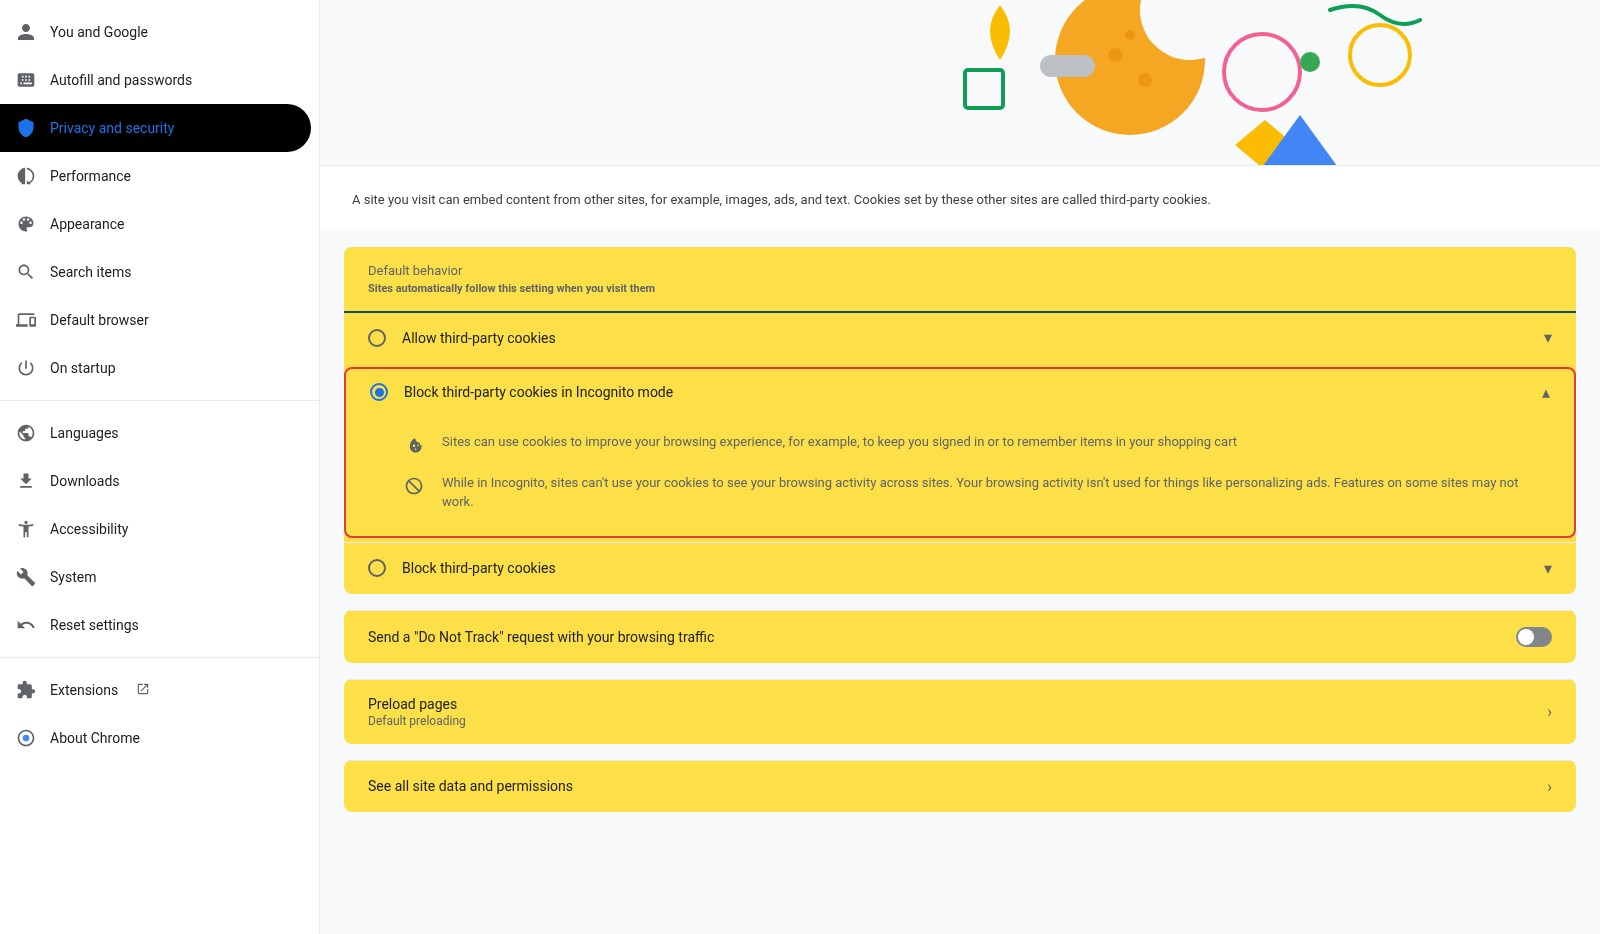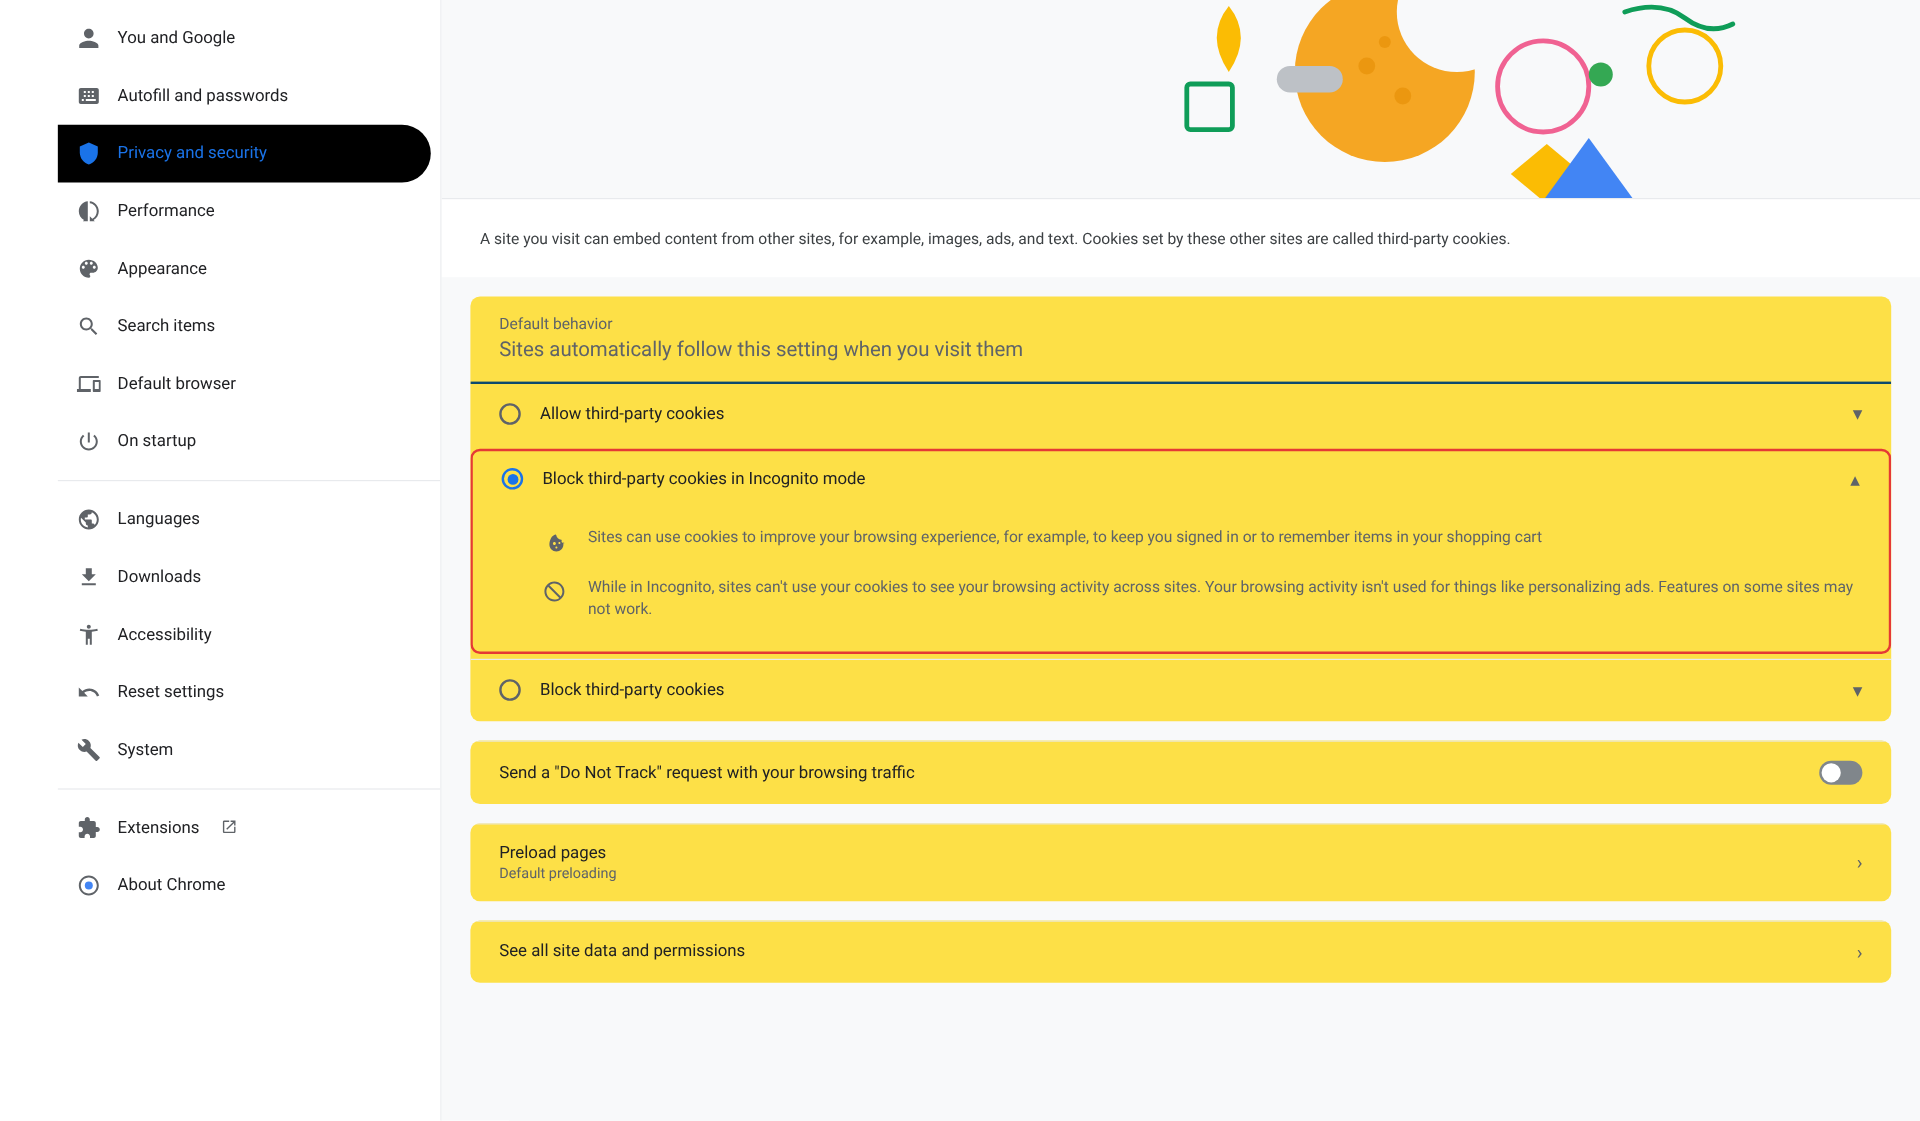--- a/index.html
+++ b/index.html
@@ -14,21 +14,20 @@
 
     
     #sidebar {
       width: 320px;
       min-width: 320px;
       background: #fff;
       height: 100%;
       overflow-y: auto;
       padding: 8px 0;
       border-right: 1px solid #e8eaed;
-      margin-left: 48px;
     }
 
     .nav-item {
       display: flex;
       align-items: center;
       padding: 10px 16px;
       cursor: pointer;
       border-radius: 0 24px 24px 0;
       margin-right: 8px;
       color: #202124;
@@ -107,22 +106,23 @@
 
     .section-header {
       padding: 16px 24px 4px;
       font-size: 13px;
       color: #5f6368;
       font-weight: 400;
     }
 
     .section-subtitle {
       padding: 0 24px 16px;
-      font-size: 17px;
-      color: #5f6368;
+      font-size: 11px;
+      color: #5f6368;
+      font-weight: bold;
     }
 
     
     .radio-option {
       display: flex;
       align-items: center;
       padding: 14px 24px;
       cursor: pointer;
       border-top: 1px solid #e8eaed;
       min-height: 52px;
@@ -370,33 +370,33 @@
       <svg width="20" height="20" viewBox="0 0 24 24" fill="currentColor">
           <path d="M20.5 6c-2.61.7-5.67 1-8.5 1s-5.89-.3-8.5-1L3 8c1.86.5 4 .83 6 1v13h2v-6h2v6h2V9c2-.17 4.14-.5 6-1l-.5-2zM12 6c1.1 0 2-.9 2-2s-.9-2-2-2-2 .9-2 2 .9 2 2 2z"></path>
         </svg>
     </span>
     <span class="nav-label">Accessibility</span>
   </div>
 
   <div class="nav-item">
     <span class="nav-icon">
       <svg width="20" height="20" viewBox="0 0 24 24" fill="currentColor">
+          <path d="M22.7 19l-9.1-9.1c.9-2.3.4-5-1.5-6.9-2-2-5-2.4-7.4-1.3L9 6 6 9 1.6 4.7C.4 7.1.9 10.1 2.9 12.1c1.9 1.9 4.6 2.4 6.9 1.5l9.1 9.1c.4.4 1 .4 1.4 0l2.3-2.3c.5-.4.5-1.1.1-1.4z"></path>
+        </svg>
+    </span>
+    <span class="nav-label">System</span>
+  </div>
+
+  <div class="nav-item">
+    <span class="nav-icon">
+      <svg width="20" height="20" viewBox="0 0 24 24" fill="currentColor">
           <path d="M12.5 8c-2.65 0-5.05.99-6.9 2.6L2 7v9h9l-3.62-3.62c1.39-1.16 3.16-1.88 5.12-1.88 3.54 0 6.55 2.31 7.6 5.5l2.37-.78C21.08 11.03 17.15 8 12.5 8z"></path>
         </svg>
     </span>
     <span class="nav-label">Reset settings</span>
-  </div>
-
-  <div class="nav-item">
-    <span class="nav-icon">
-      <svg width="20" height="20" viewBox="0 0 24 24" fill="currentColor">
-          <path d="M22.7 19l-9.1-9.1c.9-2.3.4-5-1.5-6.9-2-2-5-2.4-7.4-1.3L9 6 6 9 1.6 4.7C.4 7.1.9 10.1 2.9 12.1c1.9 1.9 4.6 2.4 6.9 1.5l9.1 9.1c.4.4 1 .4 1.4 0l2.3-2.3c.5-.4.5-1.1.1-1.4z"></path>
-        </svg>
-    </span>
-    <span class="nav-label">System</span>
   </div>
 
   <div class="nav-divider"></div>
 
   <div class="nav-item">
     <span class="nav-icon">
       <svg width="20" height="20" viewBox="0 0 24 24" fill="currentColor">
           <path d="M20.5 11H19V7c0-1.1-.9-2-2-2h-4V3.5C13 2.12 11.88 1 10.5 1S8 2.12 8 3.5V5H4c-1.1 0-1.99.9-1.99 2v3.8H3.5c1.49 0 2.7 1.21 2.7 2.7s-1.21 2.7-2.7 2.7H2V20c0 1.1.9 2 2 2h3.8v-1.5c0-1.49 1.21-2.7 2.7-2.7s2.7 1.21 2.7 2.7V22H17c1.1 0 2-.9 2-2v-4h1.5c1.38 0 2.5-1.12 2.5-2.5S21.88 11 20.5 11z"></path>
         </svg>
     </span>

